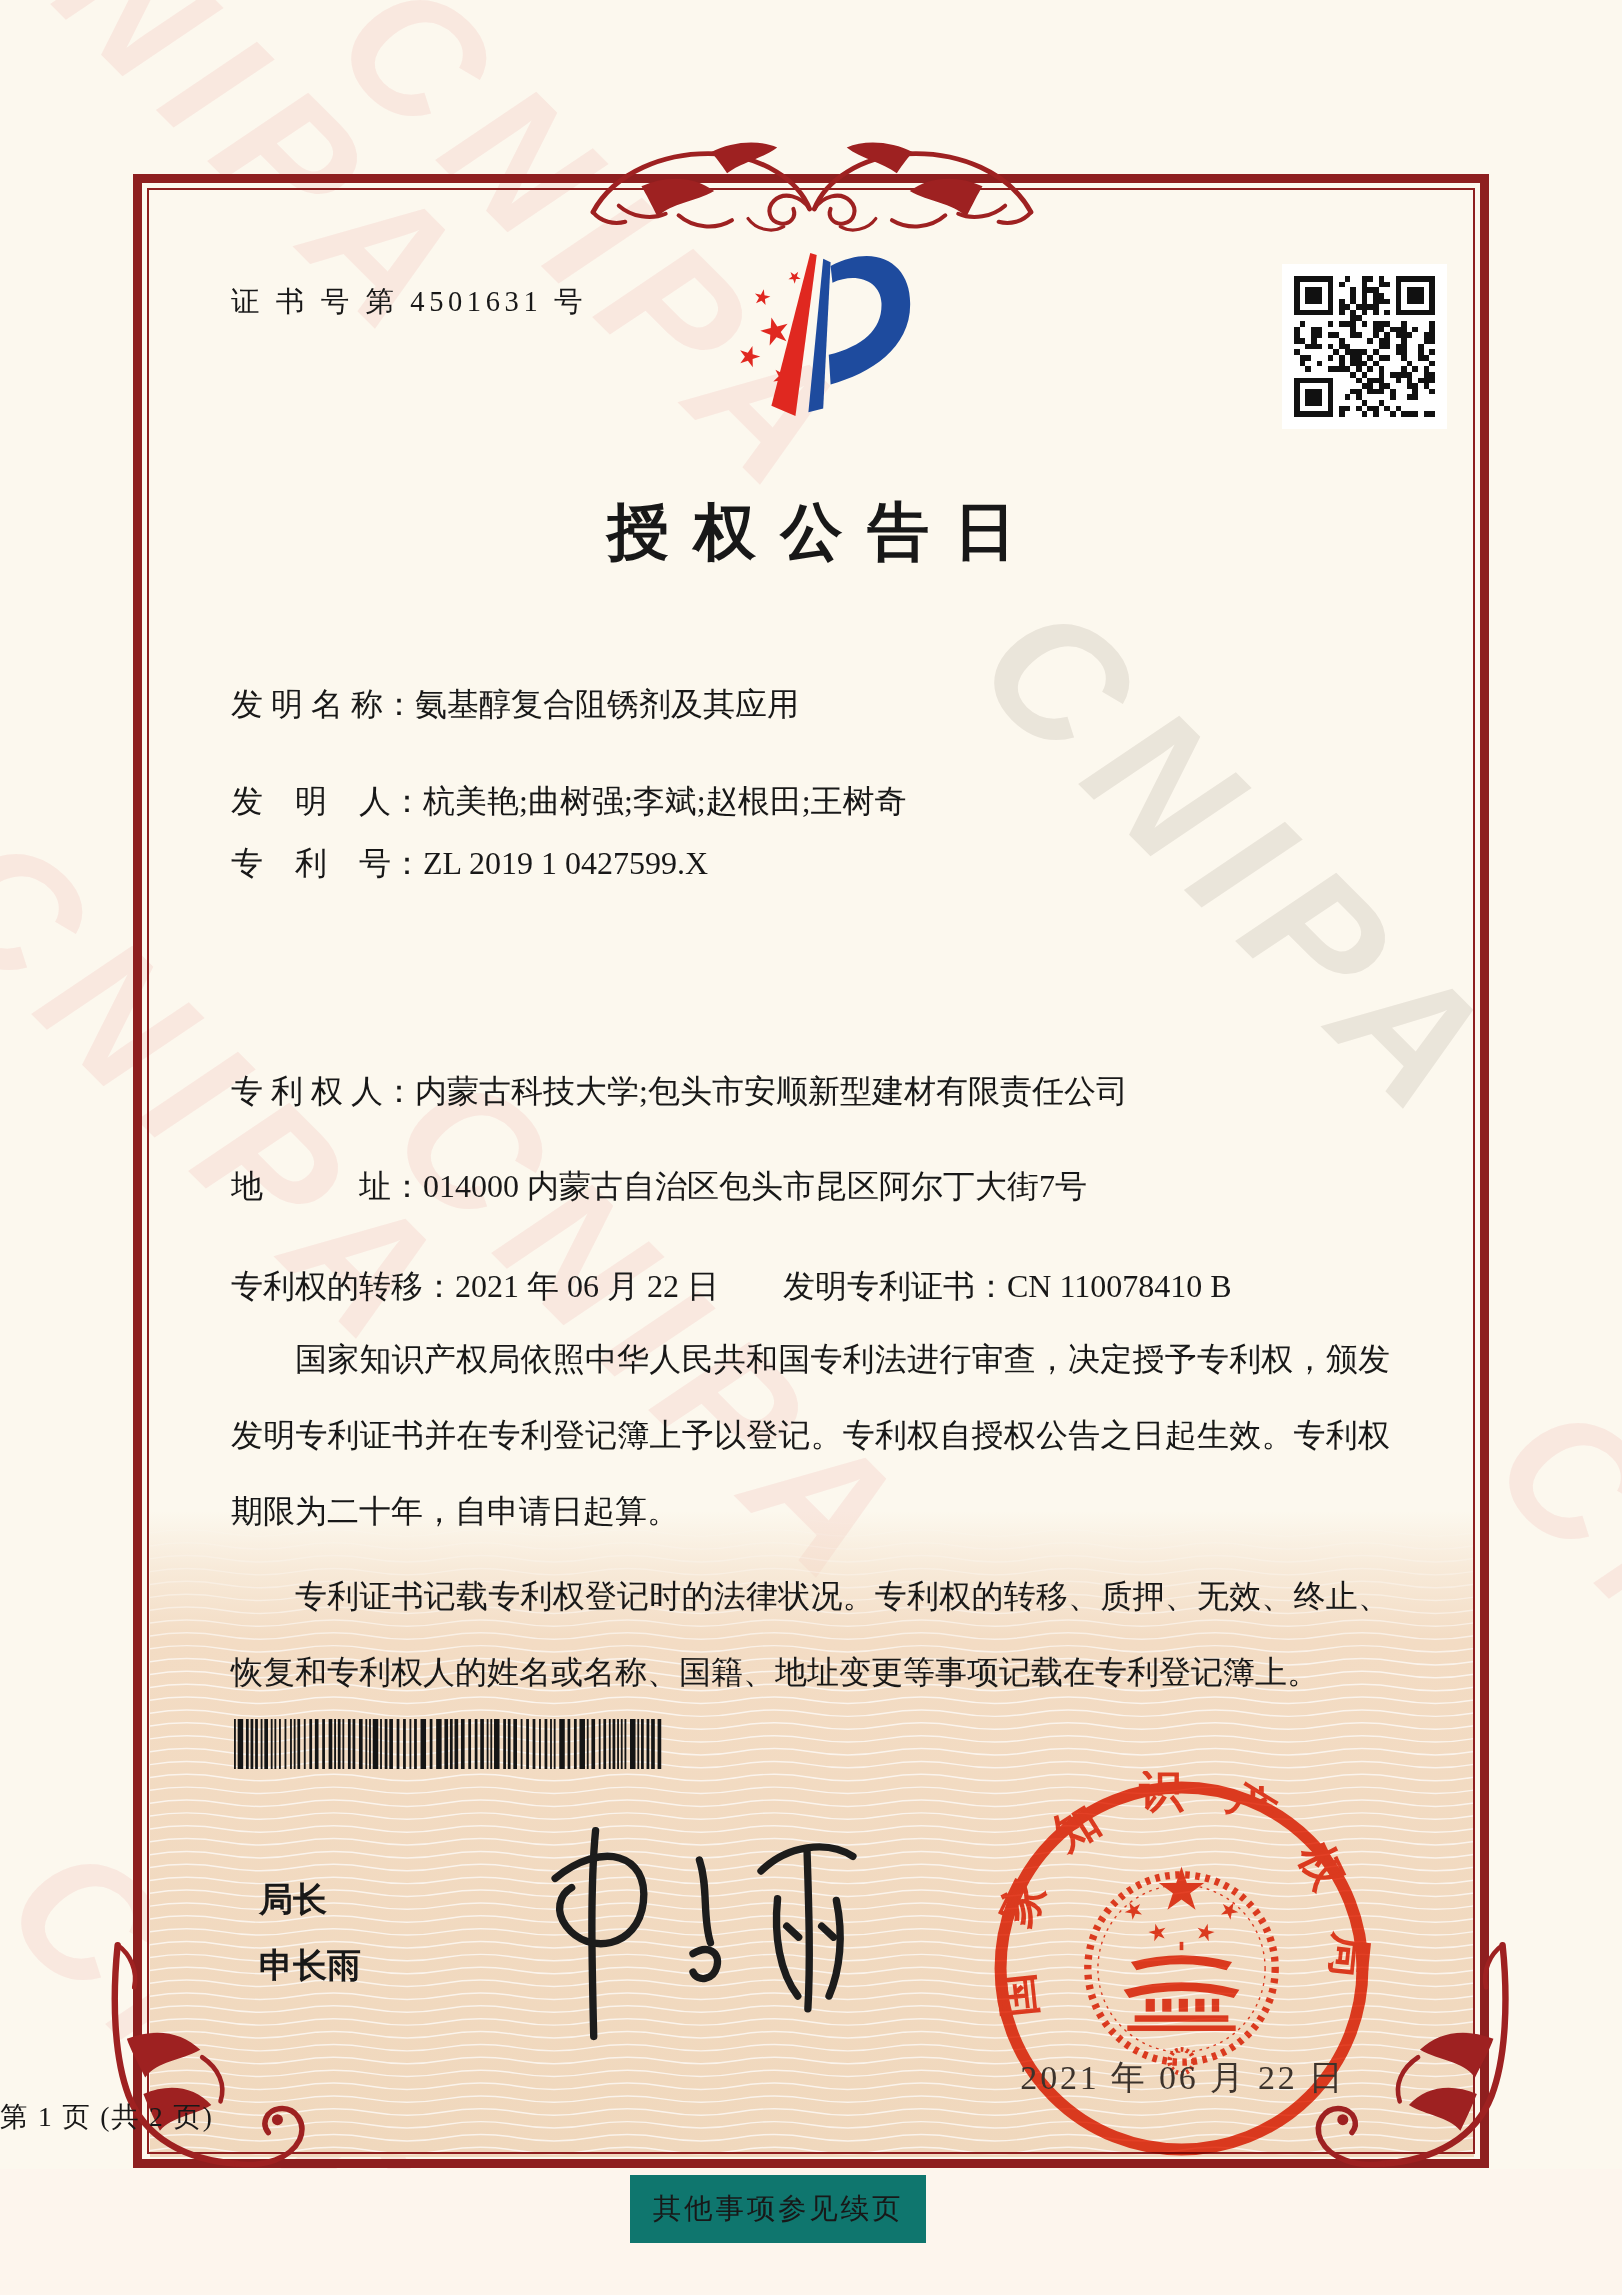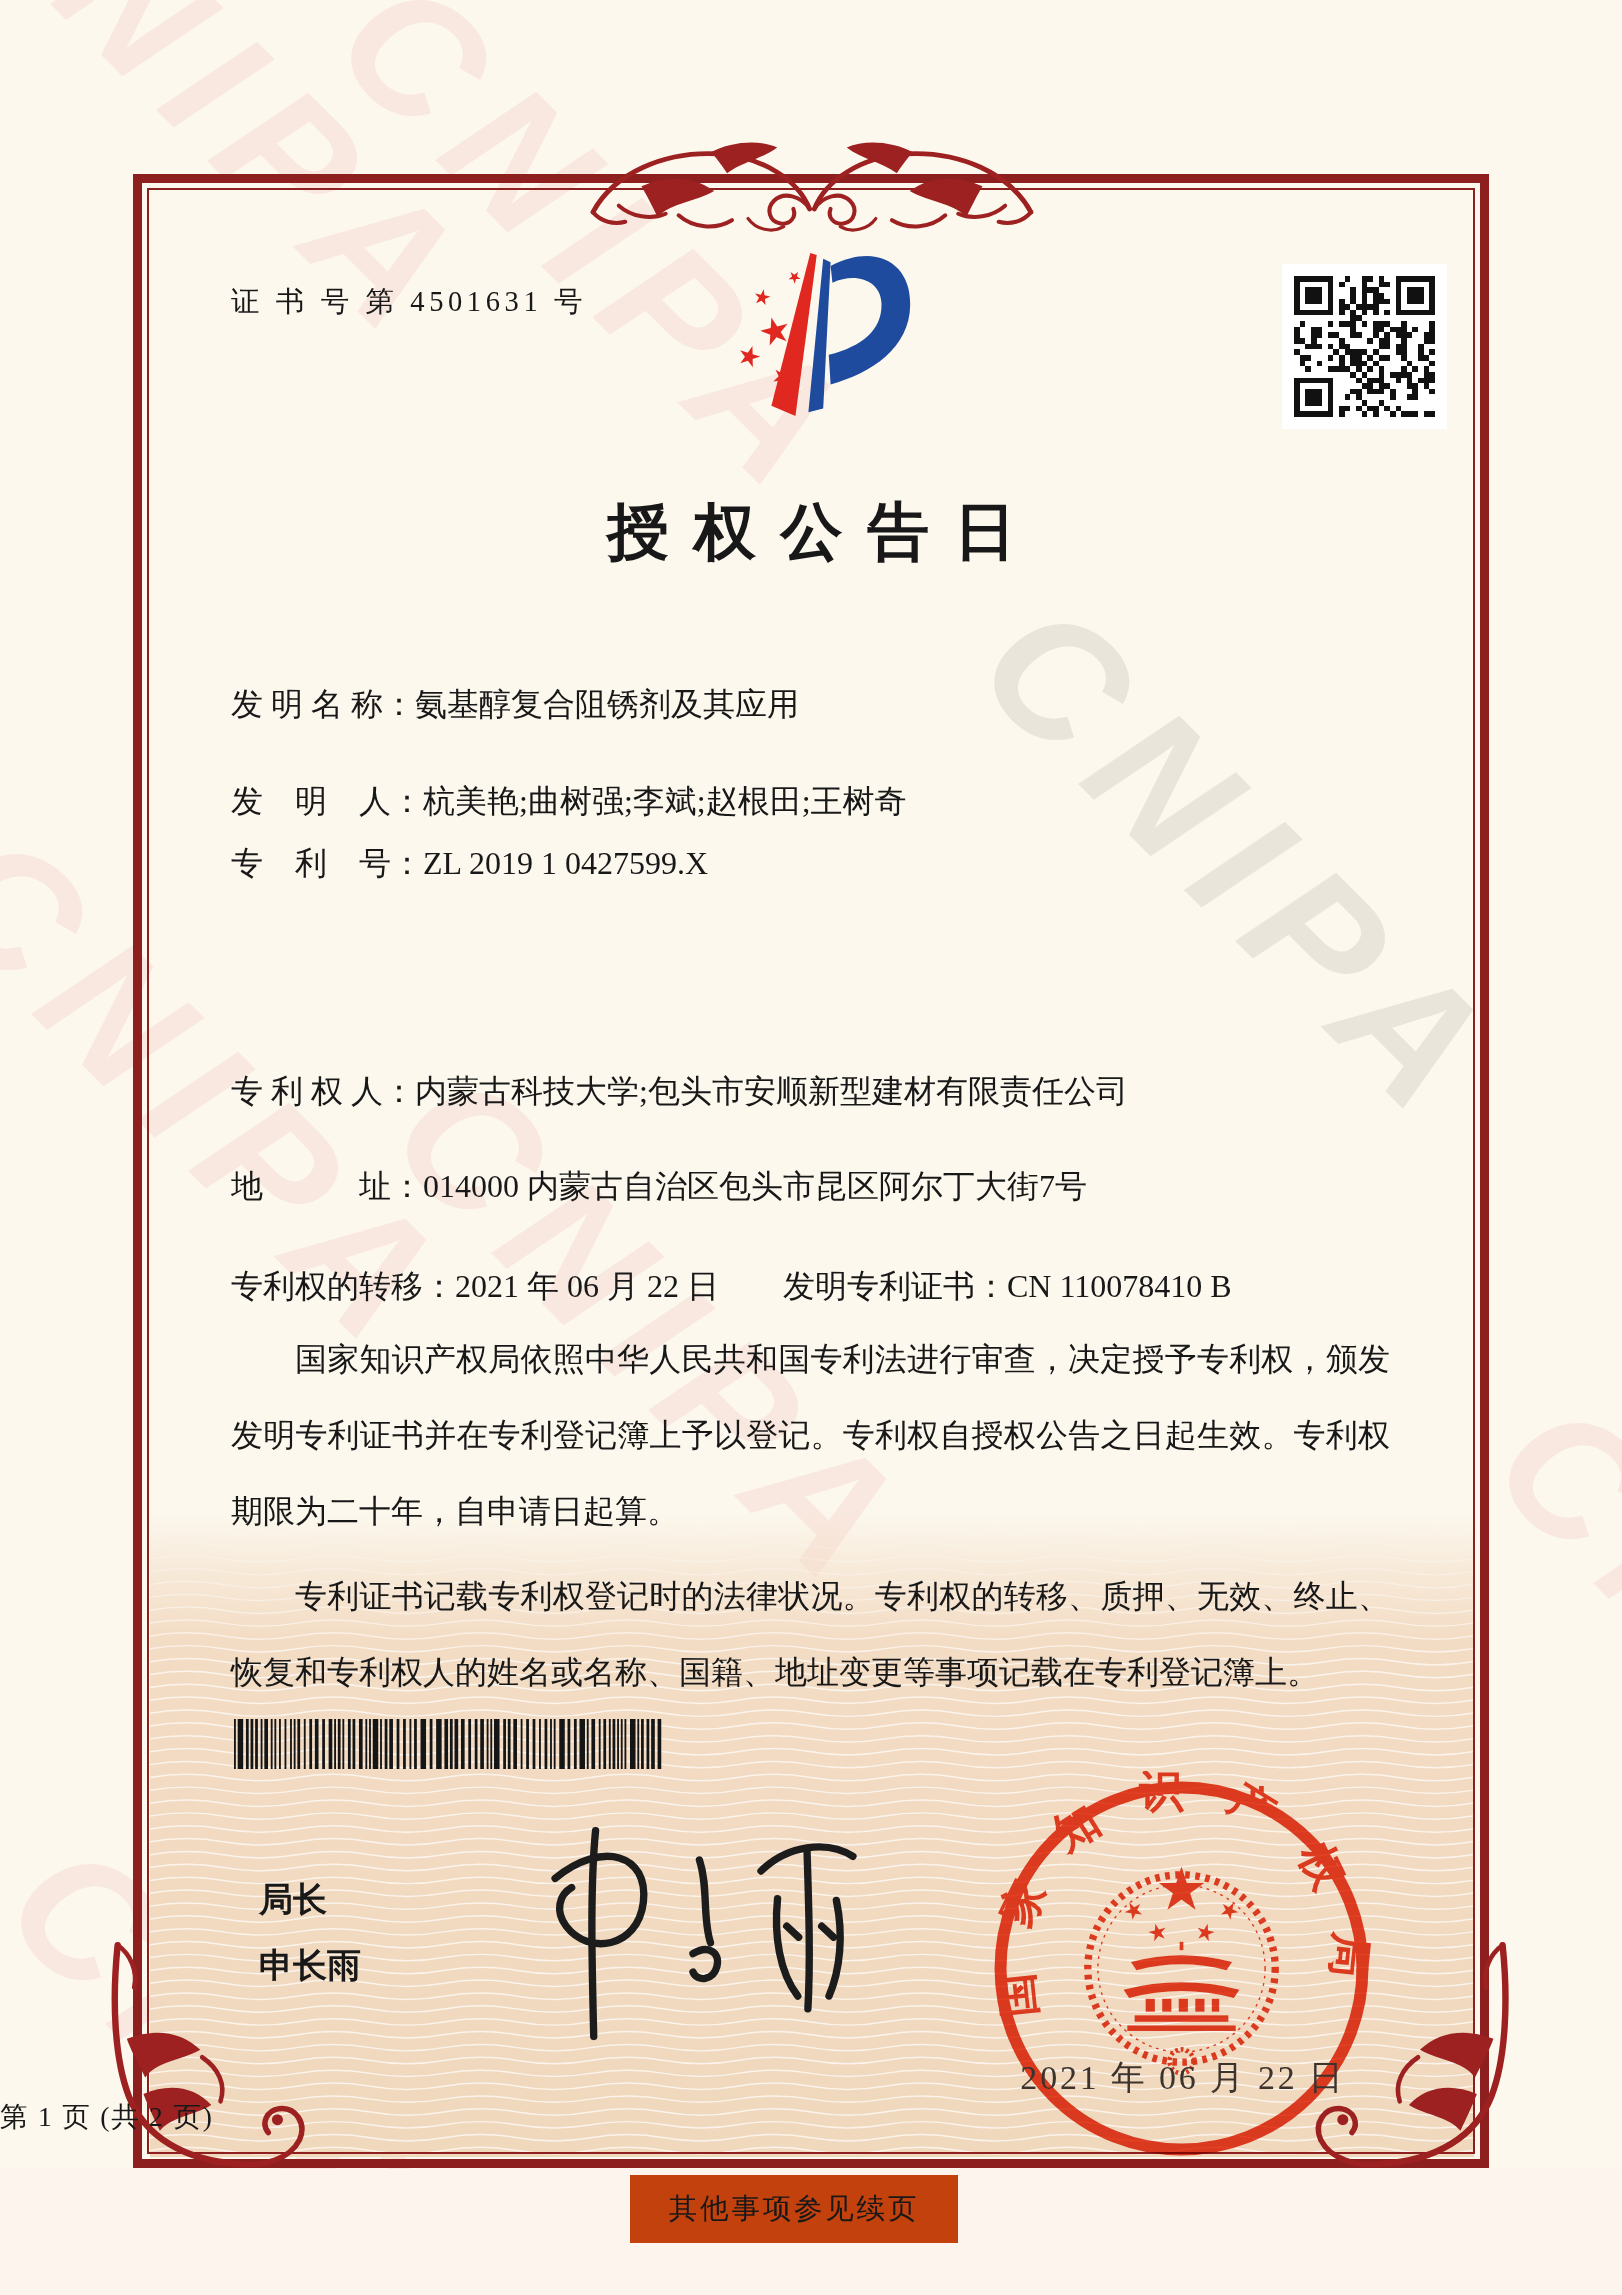--- a/index.html
+++ b/index.html
@@ -43,21 +43,21 @@
   .director{position:absolute;left:259px;font-family:"Liberation Sans","DejaVu Sans",sans-serif;
       font-size:34px;font-weight:600;z-index:5;margin-top:22px;}
   .d1{top:1855px}.d2{top:1921px}
   .signature{position:absolute;left:511px;top:1814px;width:432px;height:262px;z-index:5;}
   .seal{position:absolute;left:984px;top:1771px;width:395px;height:395px;z-index:6;
       mix-blend-mode:multiply;opacity:.95;}
   .seal-date{position:absolute;left:990px;top:2055px;width:386px;text-align:center;font-size:34px;
       letter-spacing:2.8px;color:#3c332c;z-index:7;}
   .footer-page{position:absolute;left:0;width:100%;top:2099px;font-size:27.5px;
       letter-spacing:1.8px;z-index:5;}
-  .bottom-label{position:absolute;left:630px;top:2175px;width:328px;height:68px;background:#c2410c;
+  .bottom-label{position:absolute;left:630px;top:2175px;width:296px;height:68px;background:#0f766e;
       display:flex;align-items:center;justify-content:center;font-size:28.5px;letter-spacing:2.8px;z-index:5;}
 </style>
 </head>
 <body>
 
 <div class="page">
 
   <div class="wm pink" style="left:-110px;top:-18.4px">CNIPA</div>
   <div class="wm pink" style="left:275px;top:138px">CNIPA</div>
   <div class="wm gray" style="left:918px;top:762px">CNIPA</div>

